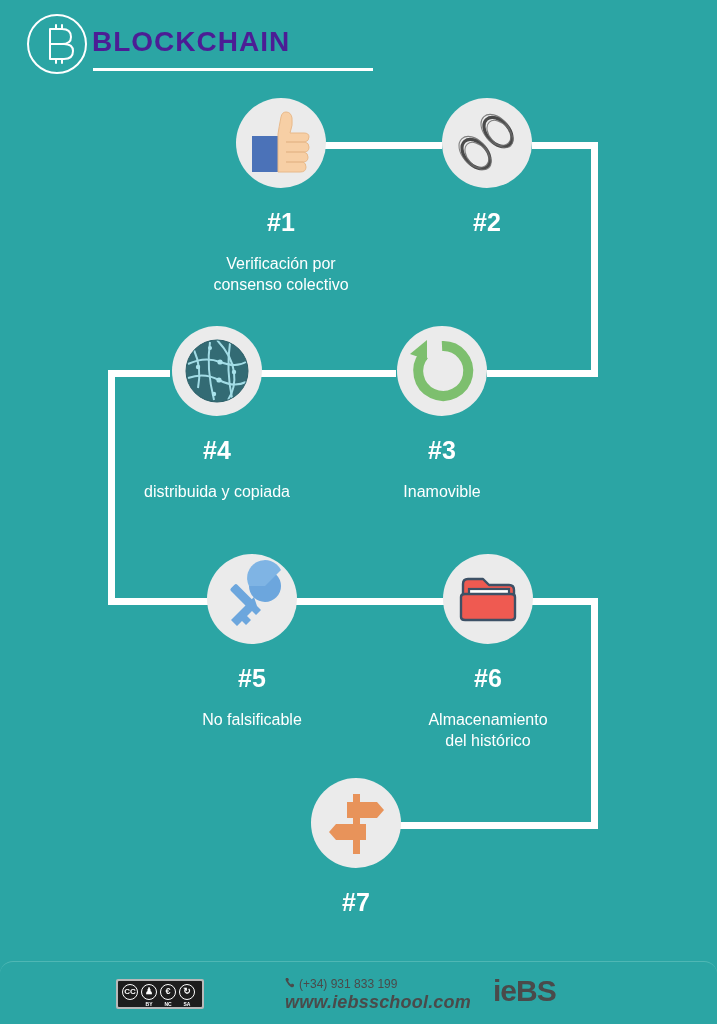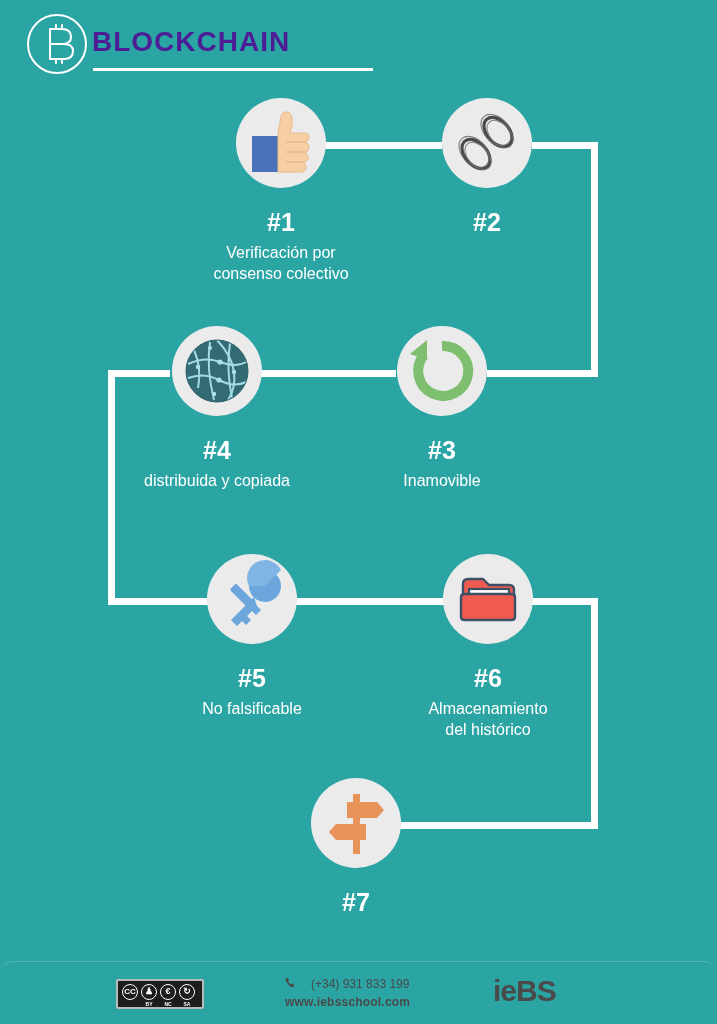--- a/index.html
+++ b/index.html
@@ -65,21 +65,21 @@
     overflow: hidden;
   }
   .node-num {
     margin-top: 20px;
     color: #ffffff;
     font-size: 25px;
     font-weight: bold;
     letter-spacing: 0px;
   }
   .node-label {
-    margin-top: 5px;
+    margin-top: 16px;
     color: #ffffff;
     font-size: 16px;
     line-height: 21px;
     font-weight: normal;
   }
 
   
   #footer {
     position: absolute;
     left: 0; bottom: 0;
@@ -128,26 +128,27 @@
   #footer-contact {
     position: absolute;
     left: 285px; top: 13px;
     color: #4a4a4a;
     font-size: 12px;
     line-height: 18px;
   }
   #footer-phone-row {
     display: flex;
     align-items: center;
-    gap: 16px;
+    gap: 4px;
   }
   #footer-web {
     font-weight: bold;
-    font-size: 12px;
+    font-size: 18px;
     letter-spacing: 0.2px;
+    font-style: italic;
   }
   #iebs-logo {
     position: absolute;
     left: 493px; top: 12px;
     color: #4a4a4a;
     font-size: 30px;
     font-weight: bold;
     letter-spacing: -1px;
   }
 </style>

